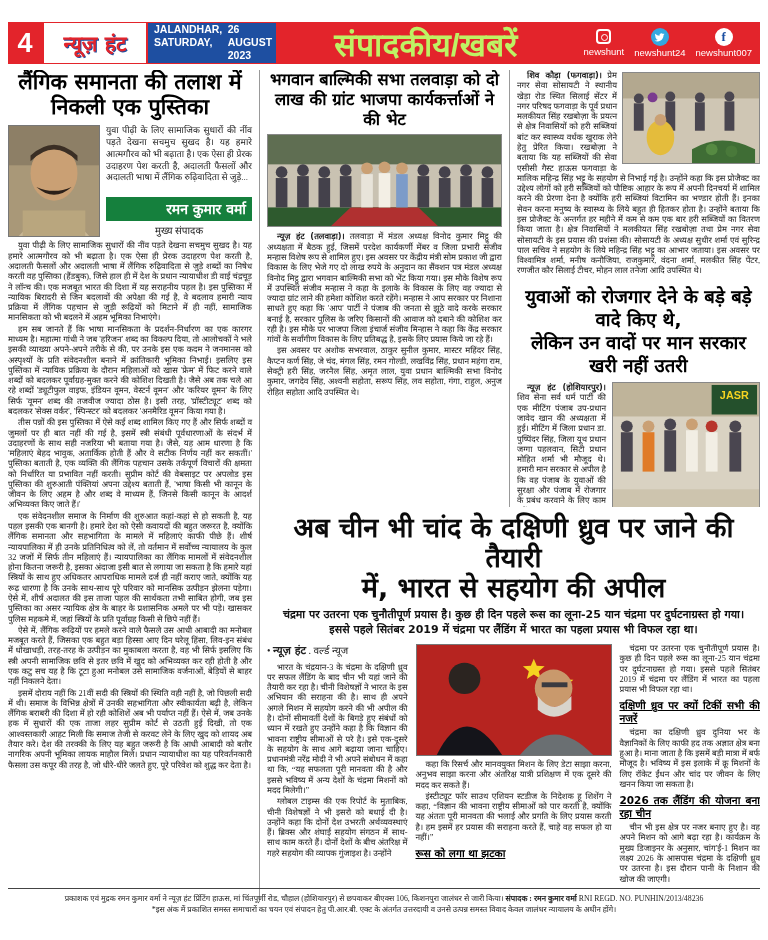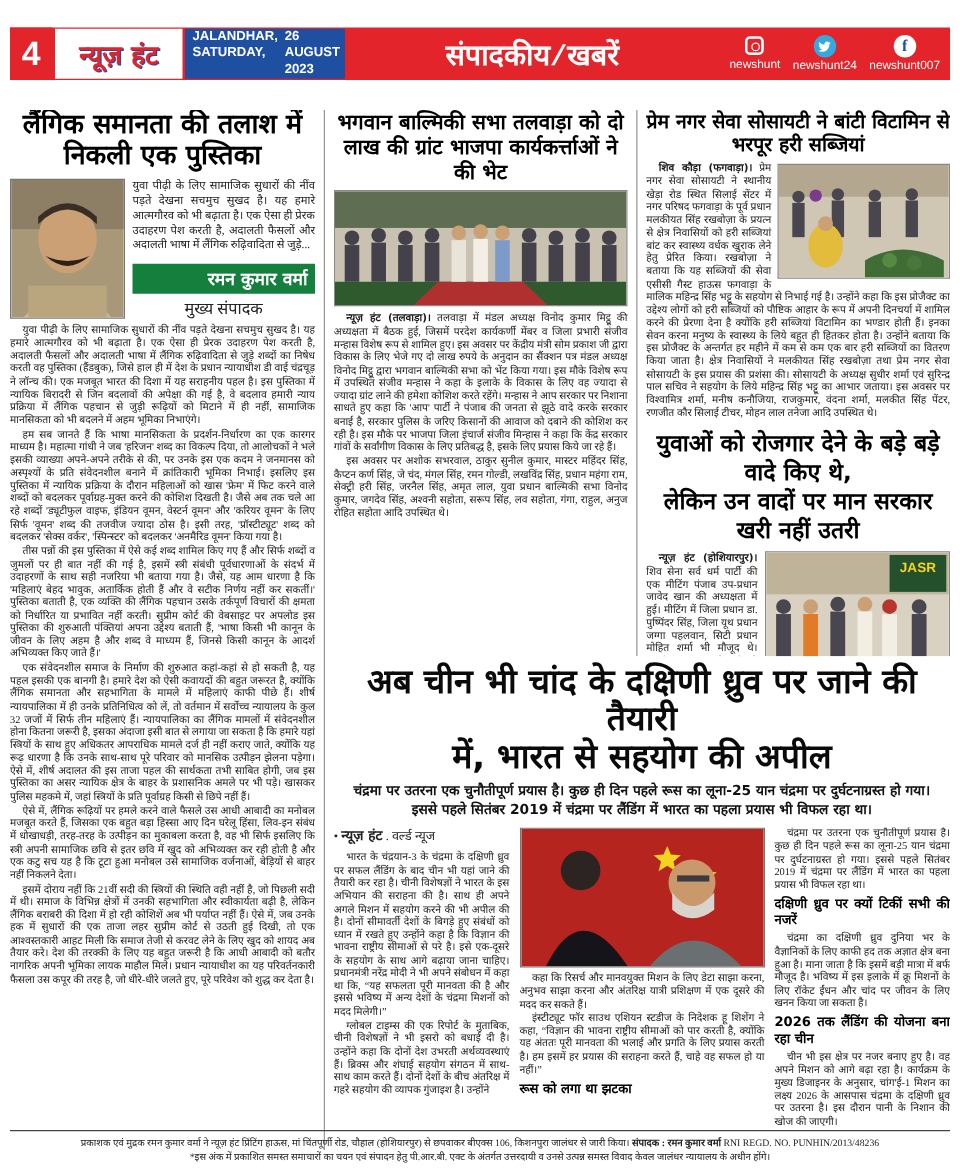--- a/index.html
+++ b/index.html
@@ -6,48 +6,48 @@
   html,body { background:#ffffff; }
   body { font-family:"Liberation Serif","DejaVu Serif",serif; }
   .page { width:768px; height:940px; margin:0 auto; background:#fff; overflow:hidden; position:relative; padding:22px 8px 0; }
 
   
   .masthead { display:flex; align-items:stretch; height:42px; background:#e3242b; }
   .pagenum { width:34px; background:#e3242b; color:#fff; font-family:"Liberation Sans",sans-serif; font-weight:bold; font-size:27px; display:flex; align-items:center; justify-content:center; }
   .logo-box { width:102px; background:#fff; margin:1px 2px; display:flex; align-items:center; justify-content:center; }
   .logo-box span { color:#e3242b; font-weight:bold; font-size:21px; text-shadow:1px 1px 0 #1e4fa1; font-family:"DejaVu Sans",sans-serif; }
   .date-box { width:128px; background:#1e4fa1; color:#fff; font-family:"Liberation Sans",sans-serif; font-weight:bold; font-size:10.5px; line-height:1.25; display:flex; flex-direction:row; justify-content:center; padding-left:6px; margin:1px 0; }
-  .section-title { flex:1; color:#ffffff; font-weight:bold; font-size:23px; display:flex; align-items:center; justify-content:center; font-family:Liberation Mono, monospace; }
+  .section-title { flex:1; color:#bef264; font-weight:bold; font-size:32px; display:flex; align-items:center; justify-content:center; font-family:Liberation Sans, sans-serif; }
   .socials { display:flex; align-items:center; gap:10px; padding:0 8px; }
   .social { display:flex; flex-direction:column; align-items:center; justify-content:center; color:#fff; font-family:"Liberation Sans",sans-serif; font-size:9.5px; cursor:pointer; }
   .ig { width:15px; height:15px; border:2px solid #fff; border-radius:4px; position:relative; margin-bottom:2px; }
   .ig::after { content:""; position:absolute; left:3px; top:3px; width:5px; height:5px; border:1.5px solid #fff; border-radius:50%; }
   .tw { width:18px; height:18px; border-radius:50%; background:#35a8e0; display:flex; align-items:center; justify-content:center; margin-bottom:1px; }
   .fb { width:18px; height:18px; border-radius:50%; background:#fff; color:#1b4fa1; font-weight:bold; font-size:13px; display:flex; align-items:center; justify-content:center; margin-bottom:1px; font-family:"Liberation Serif",serif; }
 
   
-  .main { display:flex; margin-top:24px; height:832px; overflow:hidden; }
+  .main { display:flex; margin-top:6px; height:832px; overflow:hidden; }
   .col1 { width:252px; border-right:1px solid #999; padding-right:7px; overflow:hidden; }
   .rightside { flex:1; display:flex; flex-direction:column; padding-left:7px; }
   .right-top { display:flex; height:478px; overflow:hidden; }
   .col2 { width:243px; border-right:1px solid #999; padding-right:7px; overflow:hidden; }
   .col3 { flex:1; padding-left:7px; overflow:hidden; }
 
   .body-text { font-size:8.3px; line-height:1.24; text-align:justify; color:#1c1c1c; }
   .body-text p { text-indent:10px; margin-bottom:1px; }
   b.dateline { font-family:"DejaVu Sans",sans-serif; }
 
   
   .a1-head { font-family:"DejaVu Sans",sans-serif; font-weight:bold; font-size:21.5px; line-height:1.15; text-align:center; color:#000; margin-bottom:6px; }
   .lede-row { display:flex; gap:6px; margin-bottom:4px; }
   .editor-photo { width:92px; height:112px; flex:none; border:1px solid #777; }
   .lede-right { flex:1; display:flex; flex-direction:column; }
   .lede-text { font-size:9px; line-height:1.3; color:#222; text-align:justify; flex:1; }
   .author-bar { background:#15803d; color:#fff; font-family:"DejaVu Sans",sans-serif; font-weight:bold; font-size:14px; text-align:right; padding:2px 6px 3px; }
-  .author-role { font-size:13px; text-align:center; padding-top:2px; color:#222; }
+  .author-role { font-size:10px; text-align:center; padding-top:2px; color:#222; }
 
   
   .a2-head { font-family:"DejaVu Sans",sans-serif; font-weight:bold; font-size:16.5px; line-height:1.2; text-align:center; margin-bottom:5px; }
   .group-photo { width:100%; height:93px; border:1px solid #888; margin-bottom:4px; display:block; }
 
   
   .a3-head { font-family:"DejaVu Sans",sans-serif; font-weight:bold; font-size:15.5px; line-height:1.2; text-align:center; margin-bottom:4px; }
   .veg-photo { float:right; width:138px; height:92px; border:1px solid #888; margin:2px 0 2px 5px; }
 
   
@@ -59,24 +59,24 @@
   
   .china { padding-top:6px; }
   .a5-head { font-family:"DejaVu Sans",sans-serif; font-weight:bold; font-size:27px; line-height:1.12; text-align:center; color:#0a0a0a; }
   .a5-stand { font-family:"DejaVu Sans",sans-serif; font-weight:bold; font-size:11px; line-height:1.35; text-align:center; margin:5px 4px 6px; color:#111; }
   .a5-cols { display:flex; gap:8px; height:258px; overflow:hidden; }
   .a5-col { flex:1; }
   .a5-colB { width:196px; flex:none; }
   .byline { font-size:10px; margin-bottom:5px; color:#222; }
   .byline b { font-family:"DejaVu Sans",sans-serif; font-size:11px; }
   .modi-photo { width:196px; height:112px; border:1px solid #777; display:block; margin-bottom:4px; }
-  .sub-head { font-family:"DejaVu Sans",sans-serif; font-weight:bold; font-size:10.5px; margin:4px 0 3px; color:#000; }
-
-  
-  .footer { position:absolute; left:8px; right:8px; bottom:8px; border-top:1.5px solid #444; padding-top:4px; text-align:center; font-size:7.8px; line-height:1.5; color:#222; }
+  .sub-head { font-family:"DejaVu Sans",sans-serif; font-weight:bold; font-size:10.5px; margin:4px 0 3px; color:#000;text-decoration:underline; }
+
+  
+  .footer { position:absolute; left:8px; right:8px; bottom:24px; border-top:1.5px solid #444; padding-top:4px; text-align:center; font-size:7.8px; line-height:1.5; color:#222; }
 </style>
 </head>
 <body>
 
 <div class="page">
 
   <div class="masthead">
     <div class="pagenum">4</div>
     <div class="logo-box">
       <span>न्यूज़ हंट</span>
@@ -174,21 +174,20 @@
             </g>
           </svg>
           <div class="body-text">
             <p><b class="dateline">न्यूज़ हंट (तलवाड़ा)।</b> <span>तलवाड़ा में मंडल अध्यक्ष विनोद कुमार मिट्ठू की अध्यक्षता में बैठक हुई, जिसमें परदेश कार्यकर्णी मेंबर व जिला प्रभारी संजीव मन्हास विशेष रूप से शामिल हुए। इस अवसर पर केंद्रीय मंत्री सोम प्रकाश जी द्वारा विकास के लिए भेजे गए दो लाख रुपये के अनुदान का सैंक्शन पत्र मंडल अध्यक्ष विनोद मिट्ठू द्वारा भगवान बाल्मिकी सभा को भेंट किया गया। इस मौके विशेष रूप में उपस्थित संजीव मन्हास ने कहा के इलाके के विकास के लिए वह ज्यादा से ज्यादा ग्रांट लाने की हमेशा कोशिश करते रहेंगे। मन्हास ने आप सरकार पर निशाना साधते हुए कहा कि 'आप' पार्टी ने पंजाब की जनता से झूठे वादे करके सरकार बनाई है, सरकार पुलिस के जरिए किसानों की आवाज को दबाने की कोशिश कर रही है। इस मौके पर भाजपा जिला इंचार्ज संजीव मिन्हास ने कहा कि केंद्र सरकार गांवों के सर्वांगीण विकास के लिए प्रतिबद्ध है, इसके लिए प्रयास किये जा रहे हैं।</span></p>
             <p>इस अवसर पर अशोक सभरवाल, ठाकुर सुनील कुमार, मास्टर महिंदर सिंह, कैप्टन कर्ण सिंह, जे चंद, मंगल सिंह, रमन गोल्डी, लखविंद्र सिंह, प्रधान महंगा राम, सेक्ट्री हरी सिंह, जरनैल सिंह, अमृत लाल, युवा प्रधान बाल्मिकी सभा विनोद कुमार, जगदेव सिंह, अश्वनी सहोता, सरूप सिंह, लव सहोता, गंगा, राहुल, अनुज रोहित सहोता आदि उपस्थित थे।</p>
           </div>
         </div>
 
         <div class="col3">
           <div>
-            <div class="a3-head">प्रेम नगर सेवा सोसायटी ने बांटी विटामिन से भरपूर हरी सब्जियां</div>
             <div class="body-text">
               <svg class="veg-photo" viewBox="0 0 138 92" preserveAspectRatio="none">
                 <rect width="138" height="92" fill="#cfc6b4"></rect>
                 <rect width="138" height="26" fill="#b3a88f"></rect>
                 <g fill="#4a4650">
                   <circle cx="16" cy="26" r="5"></circle>
                     <rect x="11" y="31" width="10" height="28"></rect>
                   <circle cx="48" cy="24" r="5"></circle>
                     <rect x="43" y="29" width="10" height="30"></rect>
                   <circle cx="78" cy="25" r="5"></circle>

